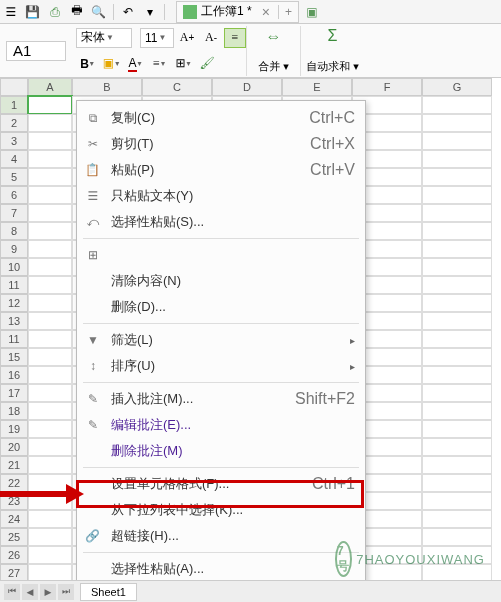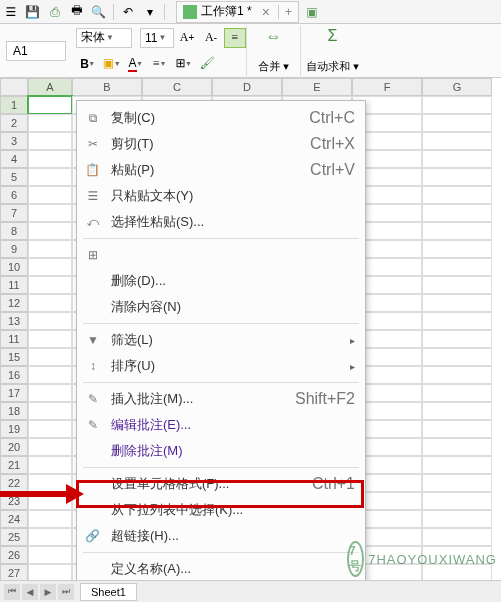--- a/index.html
+++ b/index.html
@@ -10,21 +10,21 @@
 .tb-icon { width: 18px; height: 18px; margin: 0 2px; display: inline-flex; align-items: center; justify-content: center; cursor: pointer; }
 .divider { width: 1px; height: 16px; background: #ccc; margin: 0 3px; }
 .tab-doc { display: flex; align-items: center; height: 22px; background: #f9f9f9; border: 1px solid #ccc; padding: 0 6px; margin-left: 8px; }
 .tab-doc .docicon { width: 14px; height: 14px; background: #66bb6a; margin-right: 4px; }
 .tab-doc .close-x { margin-left: 10px; color: #888; cursor: pointer; font-size: 14px; }
 .tab-doc .plus { margin-left: 8px; color: #888; cursor: pointer; border-left: 1px solid #ccc; padding-left: 6px; }
 .ribbon-toggle { margin-left: 4px; color: #5c9a5c; }
 
 
 .ribbon { height: 54px; background: #fafafa; border-bottom: 1px solid #ccc; display: flex; align-items: center; padding: 2px 0; }
-.cell-ref { width: 60px; height: 20px; border: 1px solid #ccc; background: #fff; margin: 0 6px; display: flex; align-items: center; padding-left: 6px; font-size: 12px; }
+.cell-ref { width: 60px; height: 20px; border: 1px solid #ccc; background: #fff; margin: 0 6px; display: flex; align-items: center; padding-left: 6px; font-size: 15px; }
 .font-group { display: flex; flex-direction: column; margin-left: 4px; }
 .font-row { display: flex; align-items: center; height: 26px; gap: 2px; }
 .font-name { width: 56px; height: 20px; border: 1px solid #ccc; background: #fff; display: flex; align-items: center; padding-left: 4px; }
 .font-size { width: 34px; height: 20px; border: 1px solid #ccc; background: #fff; display: flex; align-items: center; padding-left: 4px; }
 .fmt-btn { width: 22px; height: 20px; display: flex; align-items: center; justify-content: center; border: 1px solid transparent; font-family: "Times New Roman", serif; }
 .fmt-btn.active { background: #d6e9c6; border: 1px solid #8bc34a; }
 .fmt-btn b { font-weight: bold; }
 .arrow-dn { font-size: 8px; color: #666; margin-left: 1px; }
 .big-btn { display: flex; flex-direction: column; align-items: center; justify-content: center; width: 54px; height: 50px; border-left: 1px solid #ddd; cursor: pointer; }
 .big-btn .label { font-size: 11px; margin-top: 14px; }
@@ -52,21 +52,21 @@
 .arrow-wrap { position: absolute; left: 0; top: 480px; width: 90px; height: 28px; pointer-events: none; }
 .arrow-line { position: absolute; top: 11px; left: 0; width: 70px; height: 6px; background: #cc0000; }
 .arrow-head { position: absolute; top: 4px; left: 66px; width: 0; height: 0; border-left: 18px solid #cc0000; border-top: 10px solid transparent; border-bottom: 10px solid transparent; }
 
 
 .sheet-tabs { position: absolute; bottom: 0; left: 0; right: 0; height: 22px; background: #eee; border-top: 1px solid #ccc; display: flex; align-items: center; padding: 0 4px; }
 .nav-btn { width: 16px; height: 16px; background: #ddd; margin-right: 2px; display: flex; align-items: center; justify-content: center; font-size: 9px; color: #666; cursor: pointer; }
 .sheet-tab { padding: 2px 10px; background: #fff; border: 1px solid #ccc; font-size: 11px; margin-left: 4px; }
 
 
-.watermark { position: absolute; right: 4px; bottom: 18px; width: 150px; height: 50px; opacity: 0.6; display: flex; align-items: center; }
+.watermark { position: absolute; right: 16px; bottom: 18px; width: 150px; height: 50px; opacity: 0.6; display: flex; align-items: center; }
 .watermark .t1 { font-size: 13px; color: #1a6f3a; letter-spacing: 1px; }
 .watermark .t2 { font-size: 24px; font-weight: bold; color: #2a5a2a; letter-spacing: 2px; font-style: italic; }
 .wm-logo { width: 36px; height: 36px; border: 2px solid #3a8a4a; border-radius: 50%; display: flex; align-items: center; justify-content: center; font-weight: bold; color: #3a8a4a; margin-right: 4px; background: rgba(255,255,255,0.4); }
 </style>
 </head>
 <body>
 
 <div class="top-bar">
   <span class="tb-icon">☰</span>
   <span class="tb-icon" style="color:#3b8a3b">💾</span>
@@ -382,25 +382,25 @@
     <div class="ctx-item">
       <span class="ctx-icon">⤺</span>
       <span class="ctx-label">选择性粘贴(S)...</span>
     </div>
     <div class="ctx-sep"></div>
     <div class="ctx-item">
       <span class="ctx-icon">⊞</span>
     </div>
     <div class="ctx-item">
       <span class="ctx-icon"></span>
+      <span class="ctx-label">清除内容(N)</span>
+    </div>
+    <div class="ctx-item">
+      <span class="ctx-icon"></span>
       <span class="ctx-label">删除(D)...</span>
-    </div>
-    <div class="ctx-item">
-      <span class="ctx-icon"></span>
-      <span class="ctx-label">清除内容(N)</span>
     </div>
     <div class="ctx-sep"></div>
     <div class="ctx-item">
       <span class="ctx-icon">▼</span>
       <span class="ctx-label">筛选(L)</span>
       <span class="ctx-arrow">▸</span>
     </div>
     <div class="ctx-item">
       <span class="ctx-icon">↕</span>
       <span class="ctx-label">排序(U)</span>
@@ -430,21 +430,21 @@
       <span class="ctx-icon"></span>
       <span class="ctx-label">从下拉列表中选择(K)...</span>
     </div>
     <div class="ctx-item">
       <span class="ctx-icon">🔗</span>
       <span class="ctx-label">超链接(H)...</span>
     </div>
     <div class="ctx-sep"></div>
     <div class="ctx-item">
       <span class="ctx-icon"></span>
-      <span class="ctx-label">定义名称(A)...</span>
+      <span class="ctx-label">选择性粘贴(A)...</span>
     </div>
   </div>
 
 <div class="highlight-box"></div>
 <div class="arrow-wrap">
   <div class="arrow-line"></div>
     <div class="arrow-head"></div>
 </div>
 
 <div class="watermark">

